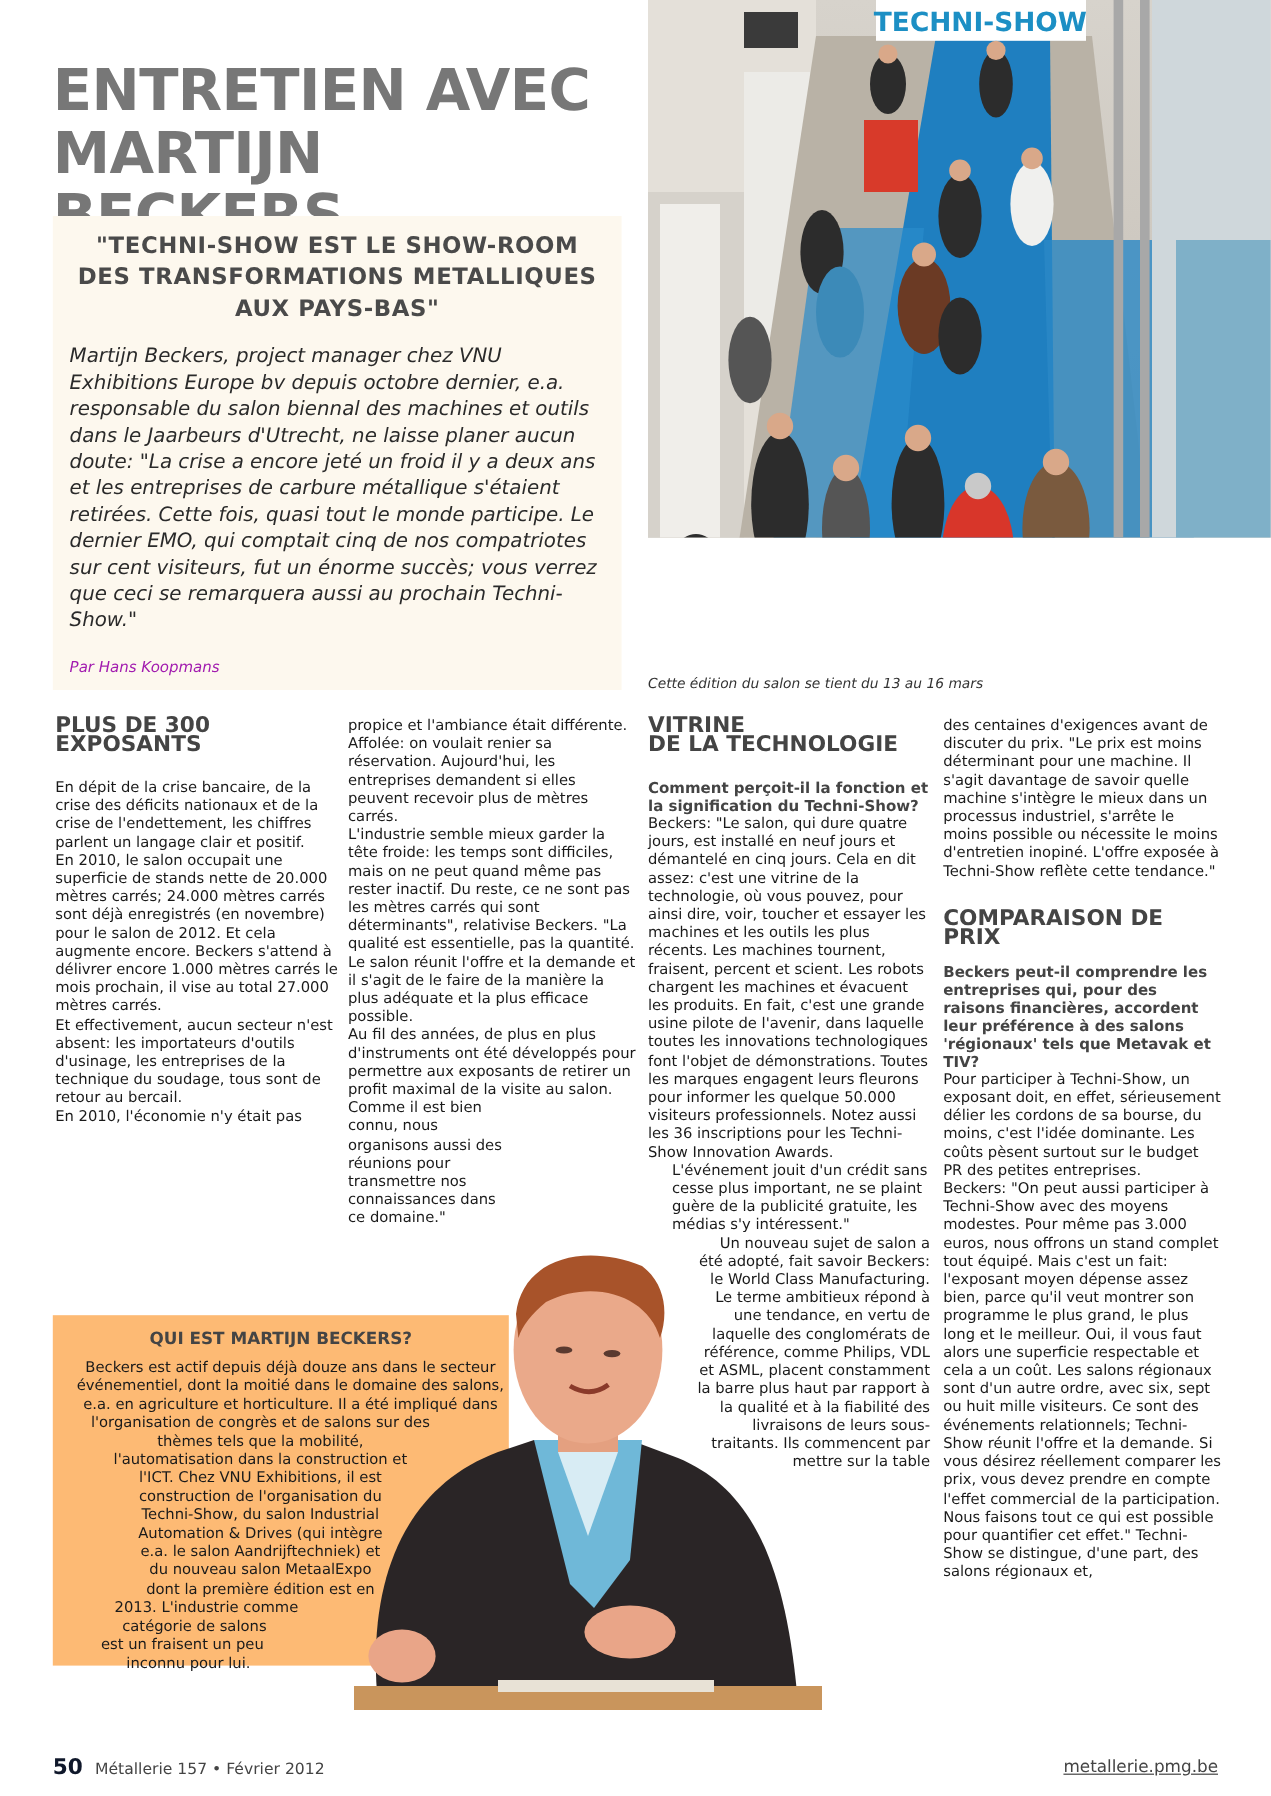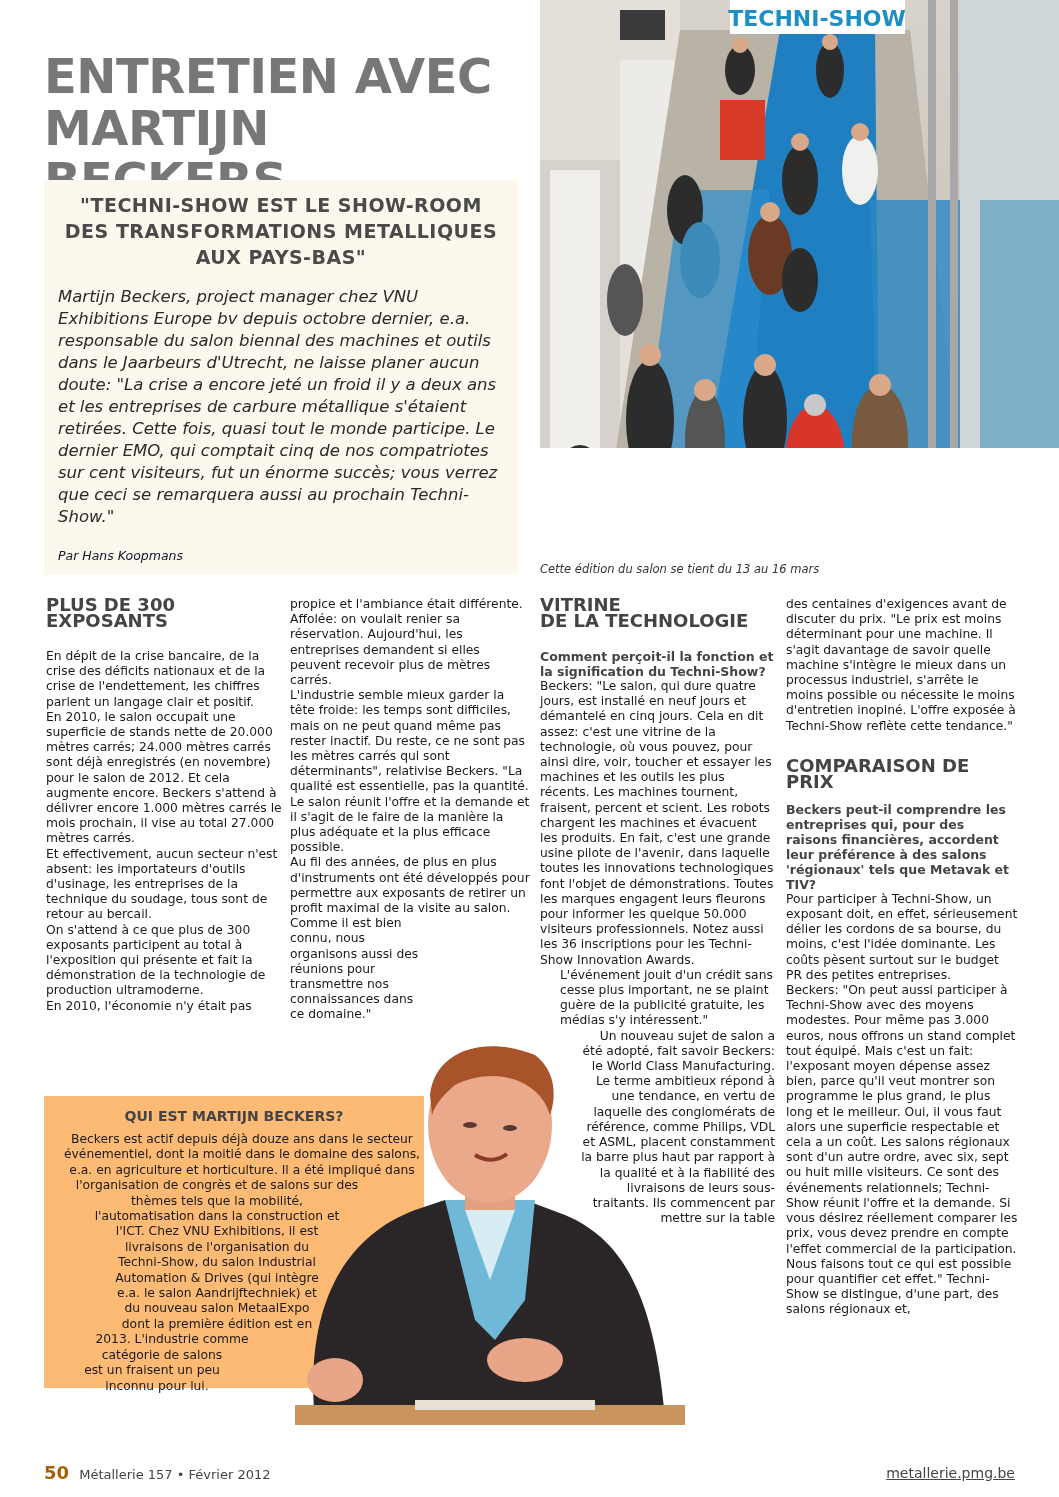--- a/index.html
+++ b/index.html
@@ -11,21 +11,21 @@
            font-weight:bold; font-size:48px; line-height:52px; color:#777777;
            letter-spacing:-0.5px; margin:0; }
   .title span { display:block; }
 
   .lead-box { left:44px; top:180px; width:474px; height:395px; background:#fdf8ee; }
   .lead-q { position:absolute; left:10px; top:12px; width:454px; text-align:center;
             font-weight:bold; font-size:19px; line-height:26px; color:#4a4a4a; letter-spacing:0.5px; }
   .lead-q span { display:block; }
   .lead-body { position:absolute; left:14px; top:106px; width:454px; font-style:italic;
                font-size:16.5px; line-height:22px; color:#2a2a2a; margin:0; }
-  .byline { position:absolute; left:14px; top:368px; font-style:italic; font-size:12.5px; color:#0f172a; }
+  .byline { position:absolute; left:14px; top:368px; font-style:italic; font-size:12.5px; color:#a21caf; }
 
   .photo-top { left:540px; top:0; width:519px; height:448px; overflow:hidden;
                background:linear-gradient(180deg,#d7d3cc 0%,#cfcac2 40%,#c3beb5 100%); }
   .caption { left:540px; top:562px; font-style:italic; font-size:11.5px; color:#333; }
 
   .h2 { font-weight:bold; font-size:18px; line-height:16px; color:#444; margin:0; }
   .h3 { font-weight:bold; font-size:12.5px; line-height:15px; color:#444; margin:0; }
   .col { font-size:12.3px; line-height:15.2px; color:#1a1a1a; }
   .col p { margin:0; }
 
@@ -37,21 +37,21 @@
   .bio-box { left:44px; top:1096px; width:380px; height:292px; background:#fdba74; }
   .bio-title { position:absolute; left:0; top:12px; width:380px; text-align:center;
                font-weight:bold; font-size:14px; color:#444; }
   .bio-text { position:absolute; left:8px; top:36px; width:330px; font-size:12.3px;
               line-height:15.4px; text-align:center; color:#1a1a1a; }
   .bio-text span { display:block; }
 
   .portrait { left:295px; top:1040px; width:390px; height:385px; }
 
   .footer-left { left:44px; top:1462px; font-size:13px; color:#444; }
-  .footer-left .pg { font-size:18px; font-weight:bold; color:#a16207; margin-right:6px; }
+  .footer-left .pg { font-size:18px; font-weight:bold; color:#0f172a; margin-right:6px; }
   .footer-right { right:44px; top:1465px; font-size:14px; color:#444; text-decoration:underline; }
 </style>
 </head>
 <body>
 
 <h1 class="abs title">
   <span>ENTRETIEN AVEC</span>
   <span>MARTIJN BECKERS</span>
 </h1>
 
@@ -123,21 +123,20 @@
   </svg>
 </div>
 <div class="abs caption">Cette édition du salon se tient du 13 au 16 mars</div>
 
 <div class="abs col col1">
   <h2 class="h2">PLUS DE 300 EXPOSANTS</h2>
   <div style="height:20px"></div>
   <p>En dépit de la crise bancaire, de la crise des déficits nationaux et de la crise de l'endettement, les chiffres parlent un langage clair et positif.</p>
   <p>En 2010, le salon occupait une superficie de stands nette de 20.000 mètres carrés; 24.000 mètres carrés sont déjà enregistrés (en novembre) pour le salon de 2012. Et cela augmente encore. Beckers s'attend à délivrer encore 1.000 mètres carrés le mois prochain, il vise au total 27.000 mètres carrés.</p>
   <p>Et effectivement, aucun secteur n'est absent: les importateurs d'outils d'usinage, les entreprises de la technique du soudage, tous sont de retour au bercail.</p>
-  <p>On s'attend à ce que plus de 300 exposants participent au total à l'exposition qui présente et fait la démonstration de la technologie de production ultramoderne.</p>
   <p>En 2010, l'économie n'y était pas</p>
 </div>
 
 <div class="abs col col2">
   <p>propice et l'ambiance était différente.</p>
   <p>Affolée: on voulait renier sa réservation. Aujourd'hui, les entreprises demandent si elles peuvent recevoir plus de mètres carrés.</p>
   <p>L'industrie semble mieux garder la tête froide: les temps sont difficiles, mais on ne peut quand même pas rester inactif. Du reste, ce ne sont pas les mètres carrés qui sont déterminants", relativise Beckers. "La qualité est essentielle, pas la quantité. Le salon réunit l'offre et la demande et il s'agit de le faire de la manière la plus adéquate et la plus efficace possible.</p>
   <p>Au fil des années, de plus en plus d'instruments ont été développés pour permettre aux exposants de retirer un profit maximal de la visite au salon.</p>
   <p style="width:130px">Comme il est bien connu, nous organisons aussi des réunions pour transmettre nos connaissances dans ce domaine."</p>
 </div>
@@ -167,21 +166,21 @@
 <div class="abs bio-box">
   <div class="bio-title">QUI EST MARTIJN BECKERS?</div>
   <div class="bio-text">
     <span style="width:380px">Beckers est actif depuis déjà douze ans dans le secteur</span>
     <span style="width:380px">événementiel, dont la moitié dans le domaine des salons,</span>
     <span style="width:380px">e.a. en agriculture et horticulture. Il a été impliqué dans</span>
     <span>l'organisation de congrès et de salons sur des</span>
     <span>thèmes tels que la mobilité,</span>
     <span>l'automatisation dans la construction et</span>
     <span>l'ICT. Chez VNU Exhibitions, il est</span>
-    <span>livraisons de l'organisation du</span>
+    <span>construction de l'organisation du</span>
     <span>Techni-Show, du salon Industrial</span>
     <span>Automation &amp; Drives (qui intègre</span>
     <span>e.a. le salon Aandrijftechniek) et</span>
     <span>du nouveau salon MetaalExpo</span>
     <span>dont la première édition est en</span>
     <span style="width:240px">2013. L'industrie comme</span>
     <span style="width:220px">catégorie de salons</span>
     <span style="width:200px">est un fraisent un peu</span>
     <span style="width:210px">inconnu pour lui.</span>
   </div>

